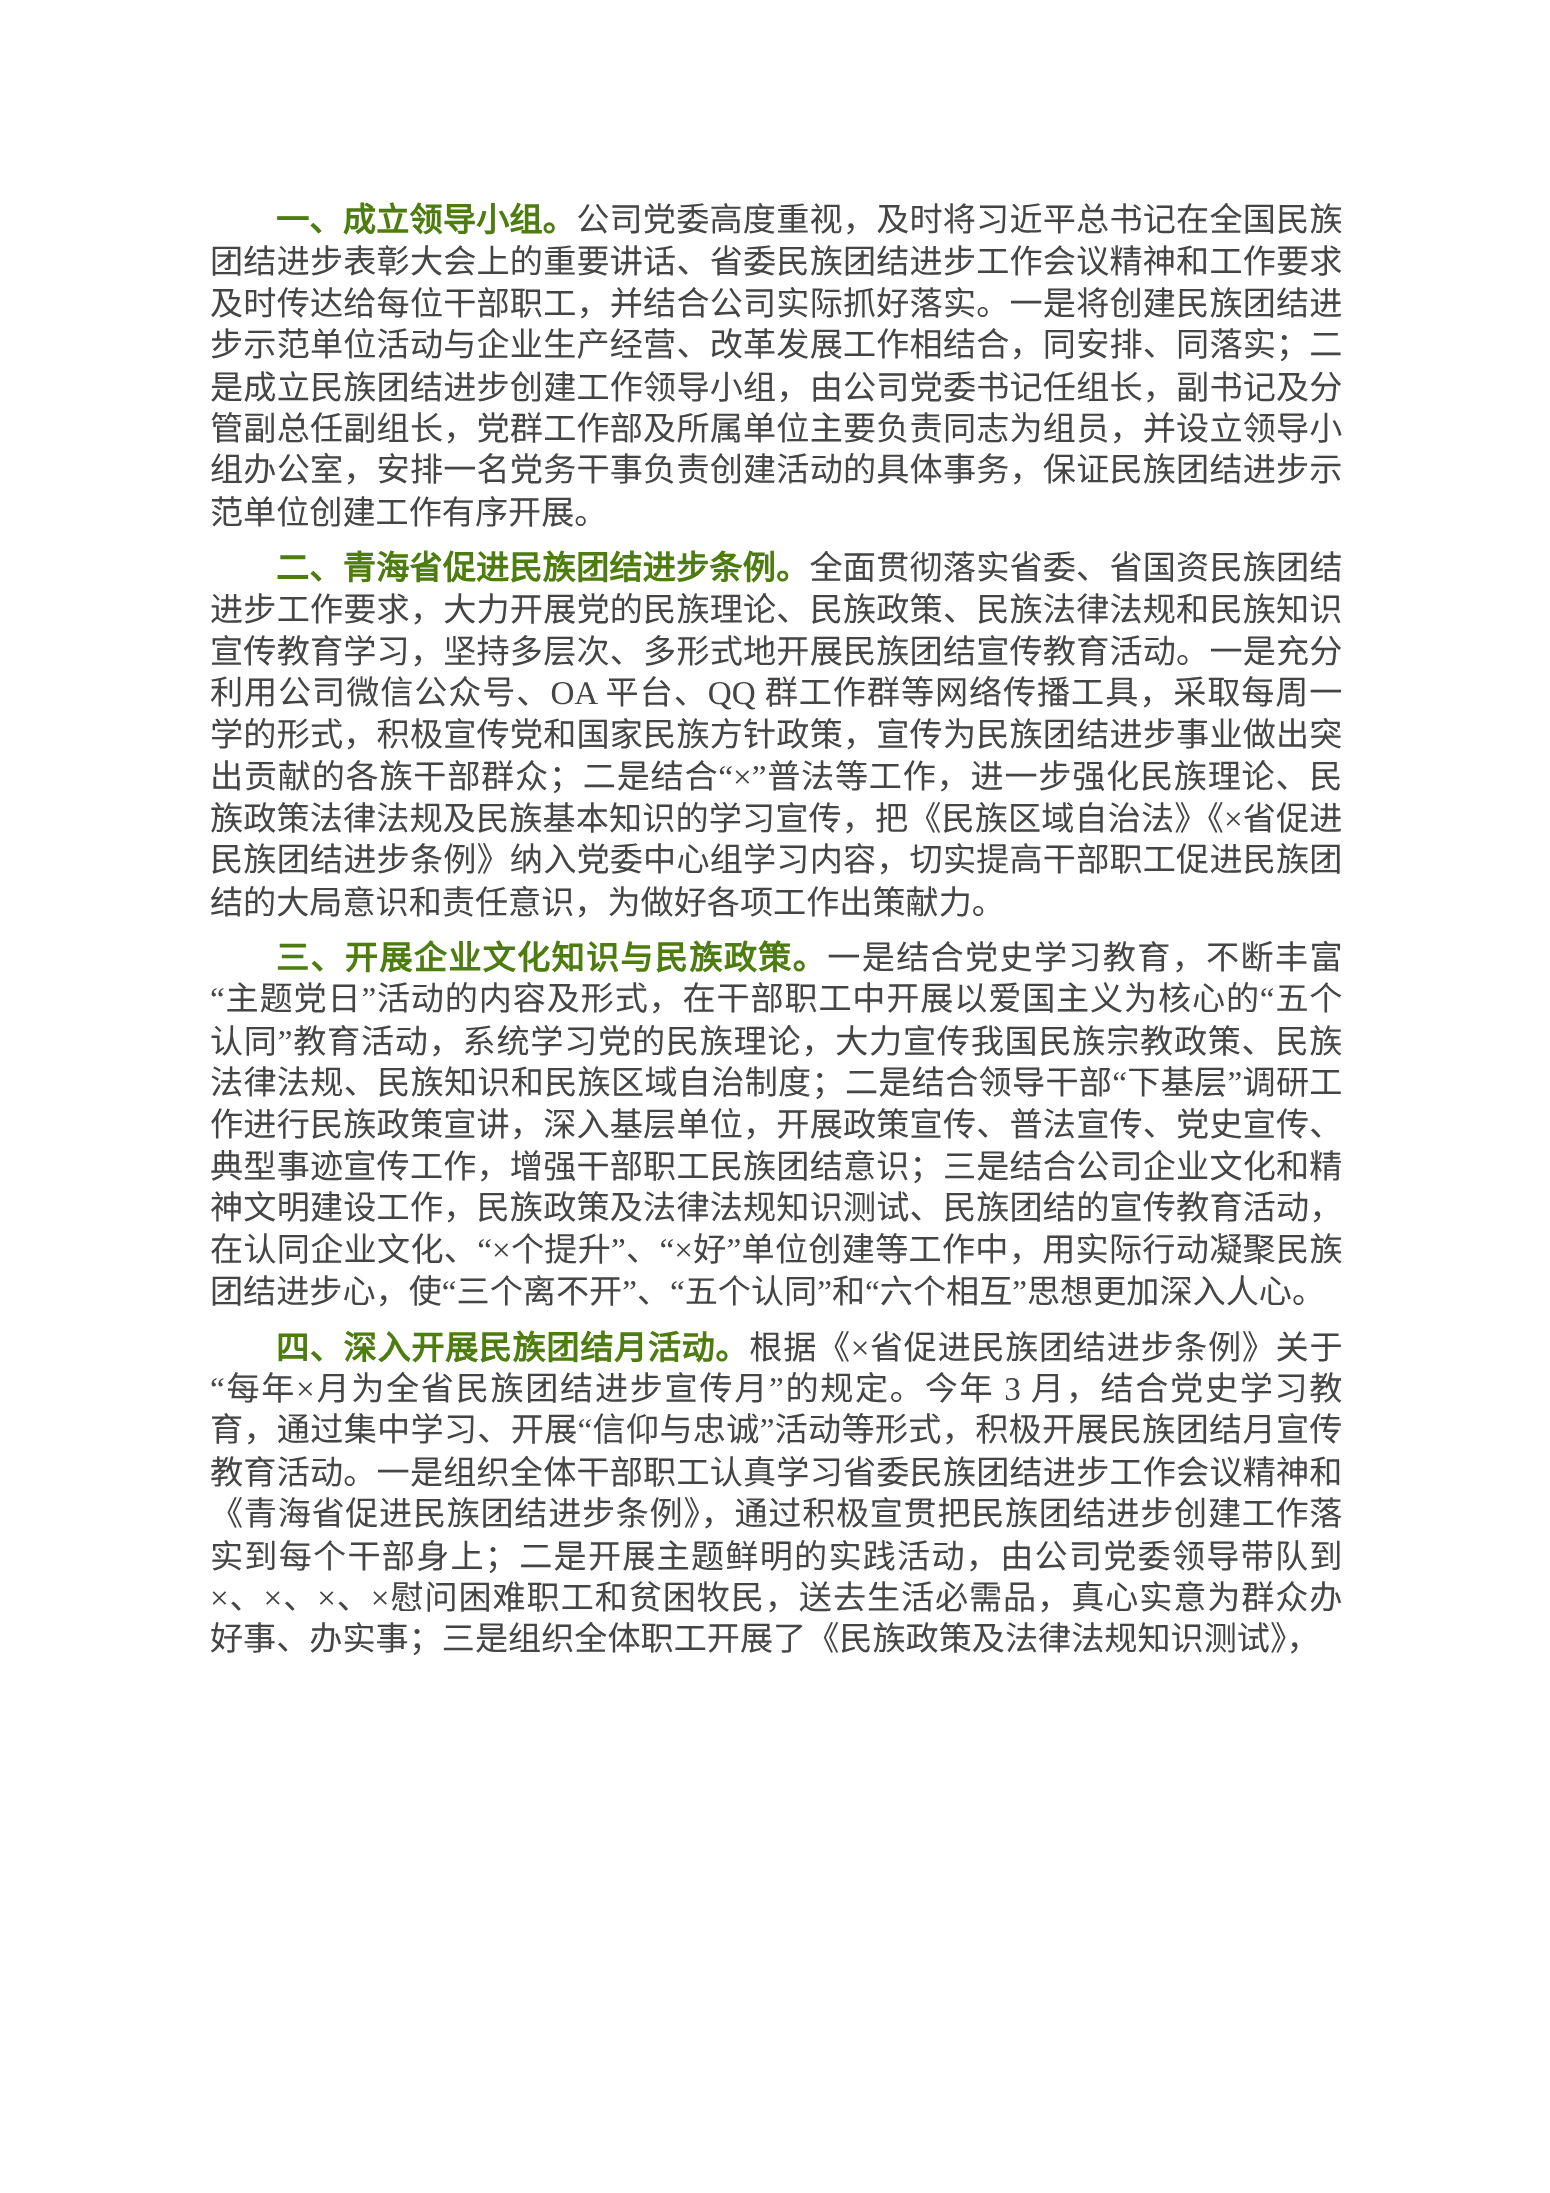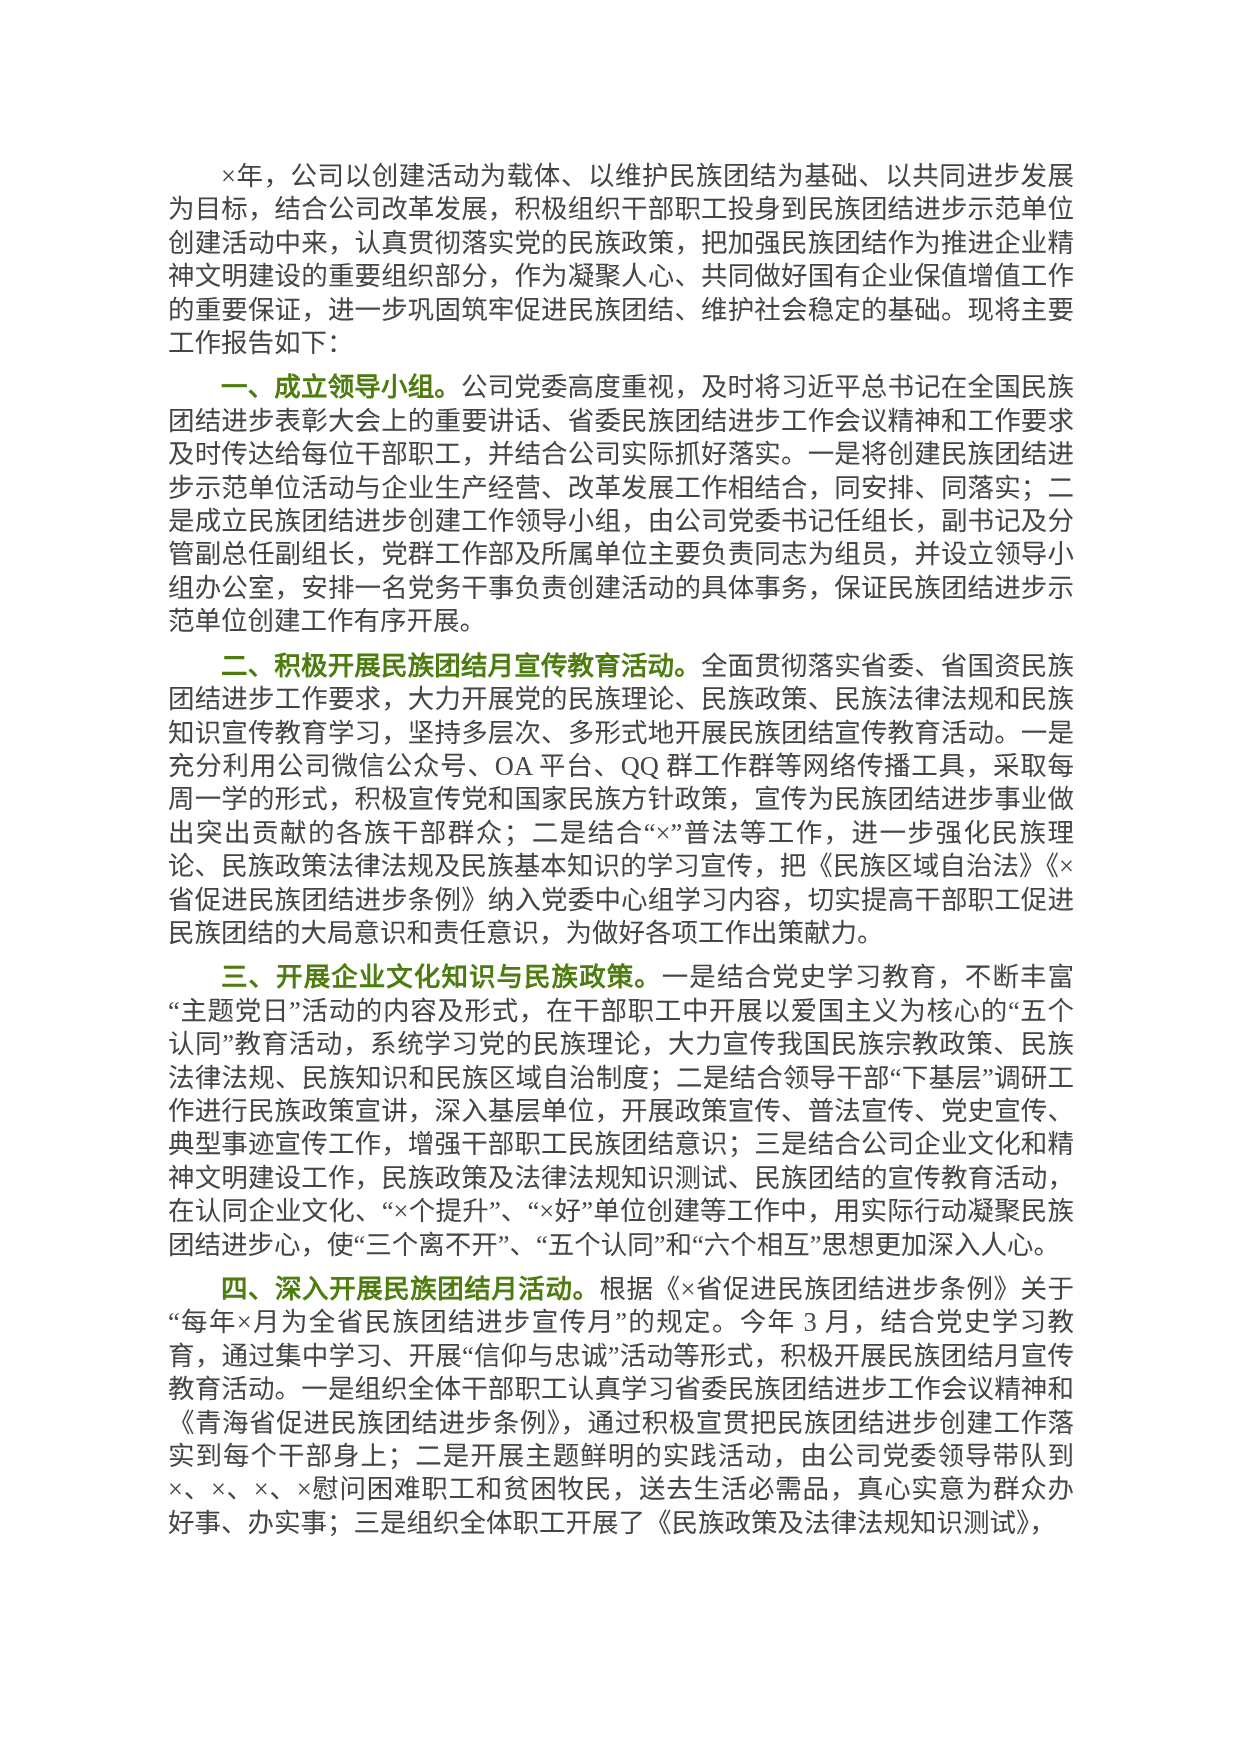--- a/index.html
+++ b/index.html
@@ -44,24 +44,23 @@
     font-weight: 700;
     color: #4d7c0f;
   }
 </style>
 </head>
 <body>
 
 <div class="page">
   <div class="content">
 
-    <p class="para"><span class="lead"></span><span>×年，公司以创建活动为载体、以维护民族团结为基础、以共同进步发展为目标，结合公司改革发展，积极组织干部职工投身到民族团结进步示范单位创建活动中来，认真贯彻落实党的民族政策，把加强民族团结作为推进企业精神文明建设的重要组织部分，作为凝聚人心、共同做好国有企业保值增值工作的重要保证，进一步巩固筑牢促进民族团结、维护社会稳定的基础。现将主要工作报告如下：</span></p>
 
     <p class="para"><span class="lead">一、成立领导小组。</span><span>公司党委高度重视，及时将习近平总书记在全国民族团结进步表彰大会上的重要讲话、省委民族团结进步工作会议精神和工作要求及时传达给每位干部职工，并结合公司实际抓好落实。一是将创建民族团结进步示范单位活动与企业生产经营、改革发展工作相结合，同安排、同落实；二是成立民族团结进步创建工作领导小组，由公司党委书记任组长，副书记及分管副总任副组长，党群工作部及所属单位主要负责同志为组员，并设立领导小组办公室，安排一名党务干事负责创建活动的具体事务，保证民族团结进步示范单位创建工作有序开展。</span></p>
 
-    <p class="para"><span class="lead">二、积极开展民族团结月宣传教育活动。</span><span>全面贯彻落实省委、省国资民族团结进步工作要求，大力开展党的民族理论、民族政策、民族法律法规和民族知识宣传教育学习，坚持多层次、多形式地开展民族团结宣传教育活动。一是充分利用公司微信公众号、OA 平台、QQ 群工作群等网络传播工具，采取每周一学的形式，积极宣传党和国家民族方针政策，宣传为民族团结进步事业做出突出贡献的各族干部群众；二是结合“×”普法等工作，进一步强化民族理论、民族政策法律法规及民族基本知识的学习宣传，把《民族区域自治法》《×省促进民族团结进步条例》纳入党委中心组学习内容，切实提高干部职工促进民族团结的大局意识和责任意识，为做好各项工作出策献力。</span></p>
+    <p class="para"><span class="lead">二、青海省促进民族团结进步条例。</span><span>全面贯彻落实省委、省国资民族团结进步工作要求，大力开展党的民族理论、民族政策、民族法律法规和民族知识宣传教育学习，坚持多层次、多形式地开展民族团结宣传教育活动。一是充分利用公司微信公众号、OA 平台、QQ 群工作群等网络传播工具，采取每周一学的形式，积极宣传党和国家民族方针政策，宣传为民族团结进步事业做出突出贡献的各族干部群众；二是结合“×”普法等工作，进一步强化民族理论、民族政策法律法规及民族基本知识的学习宣传，把《民族区域自治法》《×省促进民族团结进步条例》纳入党委中心组学习内容，切实提高干部职工促进民族团结的大局意识和责任意识，为做好各项工作出策献力。</span></p>
 
     <p class="para"><span class="lead">三、开展企业文化知识与民族政策。</span><span>一是结合党史学习教育，不断丰富“主题党日”活动的内容及形式，在干部职工中开展以爱国主义为核心的“五个认同”教育活动，系统学习党的民族理论，大力宣传我国民族宗教政策、民族法律法规、民族知识和民族区域自治制度；二是结合领导干部“下基层”调研工作进行民族政策宣讲，深入基层单位，开展政策宣传、普法宣传、党史宣传、典型事迹宣传工作，增强干部职工民族团结意识；三是结合公司企业文化和精神文明建设工作，民族政策及法律法规知识测试、民族团结的宣传教育活动，在认同企业文化、“×个提升”、“×好”单位创建等工作中，用实际行动凝聚民族团结进步心，使“三个离不开”、“五个认同”和“六个相互”思想更加深入人心。</span></p>
 
     <p class="para"><span class="lead">四、深入开展民族团结月活动。</span><span>根据《×省促进民族团结进步条例》关于“每年×月为全省民族团结进步宣传月”的规定。今年 3 月，结合党史学习教育，通过集中学习、开展“信仰与忠诚”活动等形式，积极开展民族团结月宣传教育活动。一是组织全体干部职工认真学习省委民族团结进步工作会议精神和《青海省促进民族团结进步条例》，通过积极宣贯把民族团结进步创建工作落实到每个干部身上；二是开展主题鲜明的实践活动，由公司党委领导带队到×、×、×、×慰问困难职工和贫困牧民，送去生活必需品，真心实意为群众办好事、办实事；三是组织全体职工开展了《民族政策及法律法规知识测试》，</span></p>
 
   </div>
 </div>
 
 </body></html>

